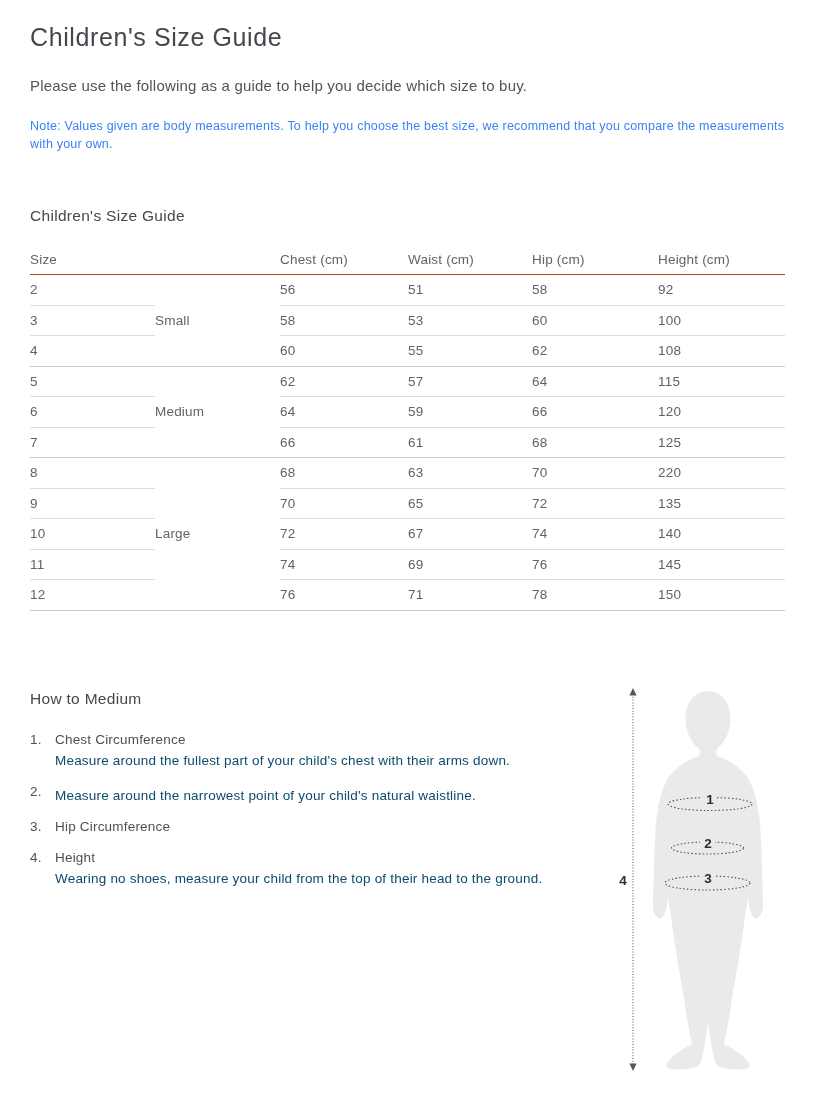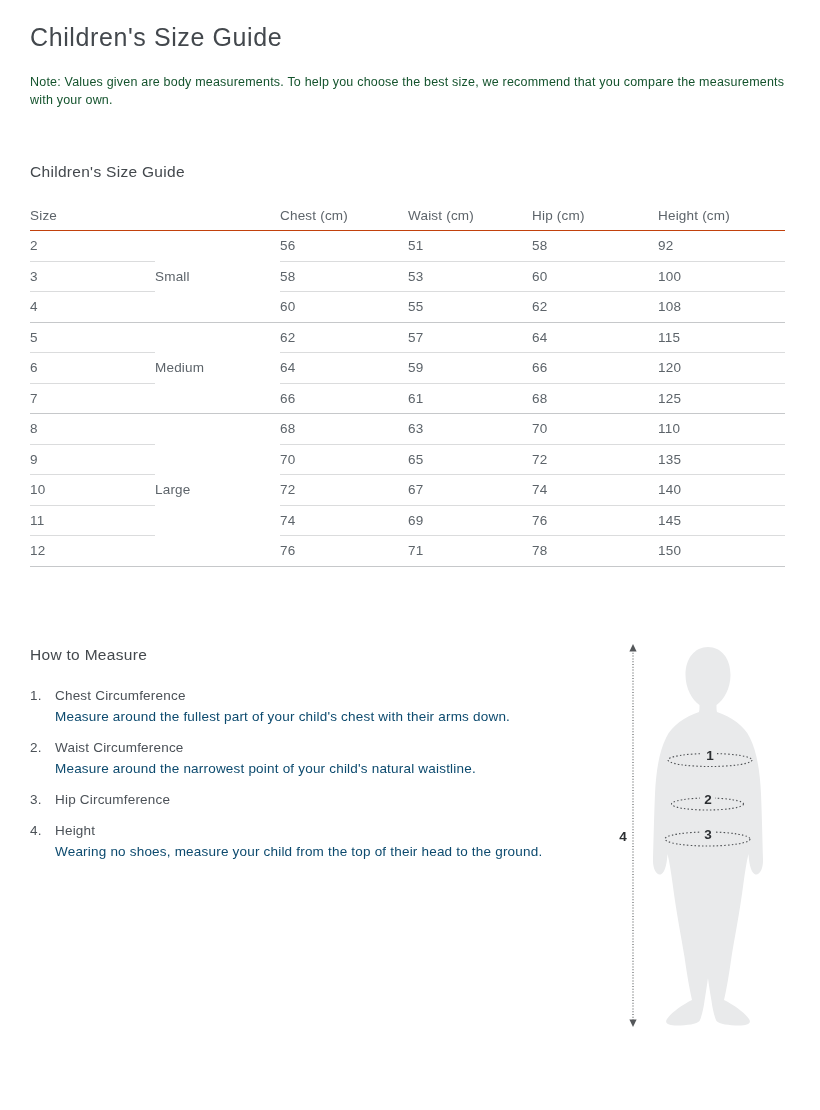--- a/index.html
+++ b/index.html
@@ -16,21 +16,21 @@
   h1.page-title {
     font-size: 25px; line-height: 30px; font-weight: 400;
     color: #43484d; letter-spacing: 0.6px;
   }
   p.intro {
     margin-top: 24px; font-size: 15px; line-height: 20px;
     color: #4e555b; letter-spacing: 0.2px;
   }
   p.note {
     margin-top: 21px; font-size: 12.5px; line-height: 18px;
-    color: #14532d; max-width: 758px; letter-spacing: 0.2px;
+    color: #3b82f6; max-width: 758px; letter-spacing: 0.2px;
   }
   h2.section-heading {
     font-size: 15.5px; line-height: 20px; font-weight: 400;
     color: #43484d; letter-spacing: 0.3px;
   }
   h2.table-heading { margin-top: 53px; }
 
   table.size-table {
     margin-top: 26px; width: 755px;
     border-collapse: collapse; table-layout: fixed;
@@ -76,20 +76,21 @@
   }
   .figure-wrap svg { display: block; }
 </style>
 </head>
 <body>
 
 <div class="page">
 
   <h1 class="page-title">Children's Size Guide</h1>
 
+  <p class="intro">Please use the following as a guide to help you decide which size to buy.</p>
 
   <p class="note">Note: Values given are body measurements. To help you choose the best size, we recommend that you compare the measurements with your own.</p>
 
   <h2 class="section-heading table-heading">Children's Size Guide</h2>
 
   <table class="size-table">
     <colgroup>
       <col style="width:125px">
         <col style="width:125px">
         <col style="width:128px">
@@ -154,21 +155,21 @@
         <td>68</td>
         <td>125</td>
       </tr>
 
       <tr>
         <td>8</td>
         <td class="group-cell" rowspan="5">Large</td>
         <td>68</td>
         <td>63</td>
         <td>70</td>
-        <td>110</td>
+        <td>220</td>
       </tr>
       <tr>
         <td>9</td>
         <td>70</td>
         <td>65</td>
         <td>72</td>
         <td>135</td>
       </tr>
       <tr>
         <td>10</td>
@@ -188,31 +189,30 @@
         <td>12</td>
         <td>76</td>
         <td>71</td>
         <td>78</td>
         <td>150</td>
       </tr>
     </tbody>
   </table>
 
   <section class="measure">
-    <h2 class="section-heading">How to Measure</h2>
+    <h2 class="section-heading">How to Medium</h2>
 
     <ol class="measure-list">
       <li class="measure-item">
         <span class="item-number">1.</span>
         <span class="item-title">Chest Circumference</span>
         <span class="item-desc">Measure around the fullest part of your child's chest with their arms down.</span>
       </li>
       <li class="measure-item">
         <span class="item-number">2.</span>
-        <span class="item-title">Waist Circumference</span>
         <span class="item-desc">Measure around the narrowest point of your child's natural waistline.</span>
       </li>
       <li class="measure-item">
         <span class="item-number">3.</span>
         <span class="item-title">Hip Circumference</span>
       </li>
       <li class="measure-item">
         <span class="item-number">4.</span>
         <span class="item-title">Height</span>
         <span class="item-desc">Wearing no shoes, measure your child from the top of their head to the ground.</span>

